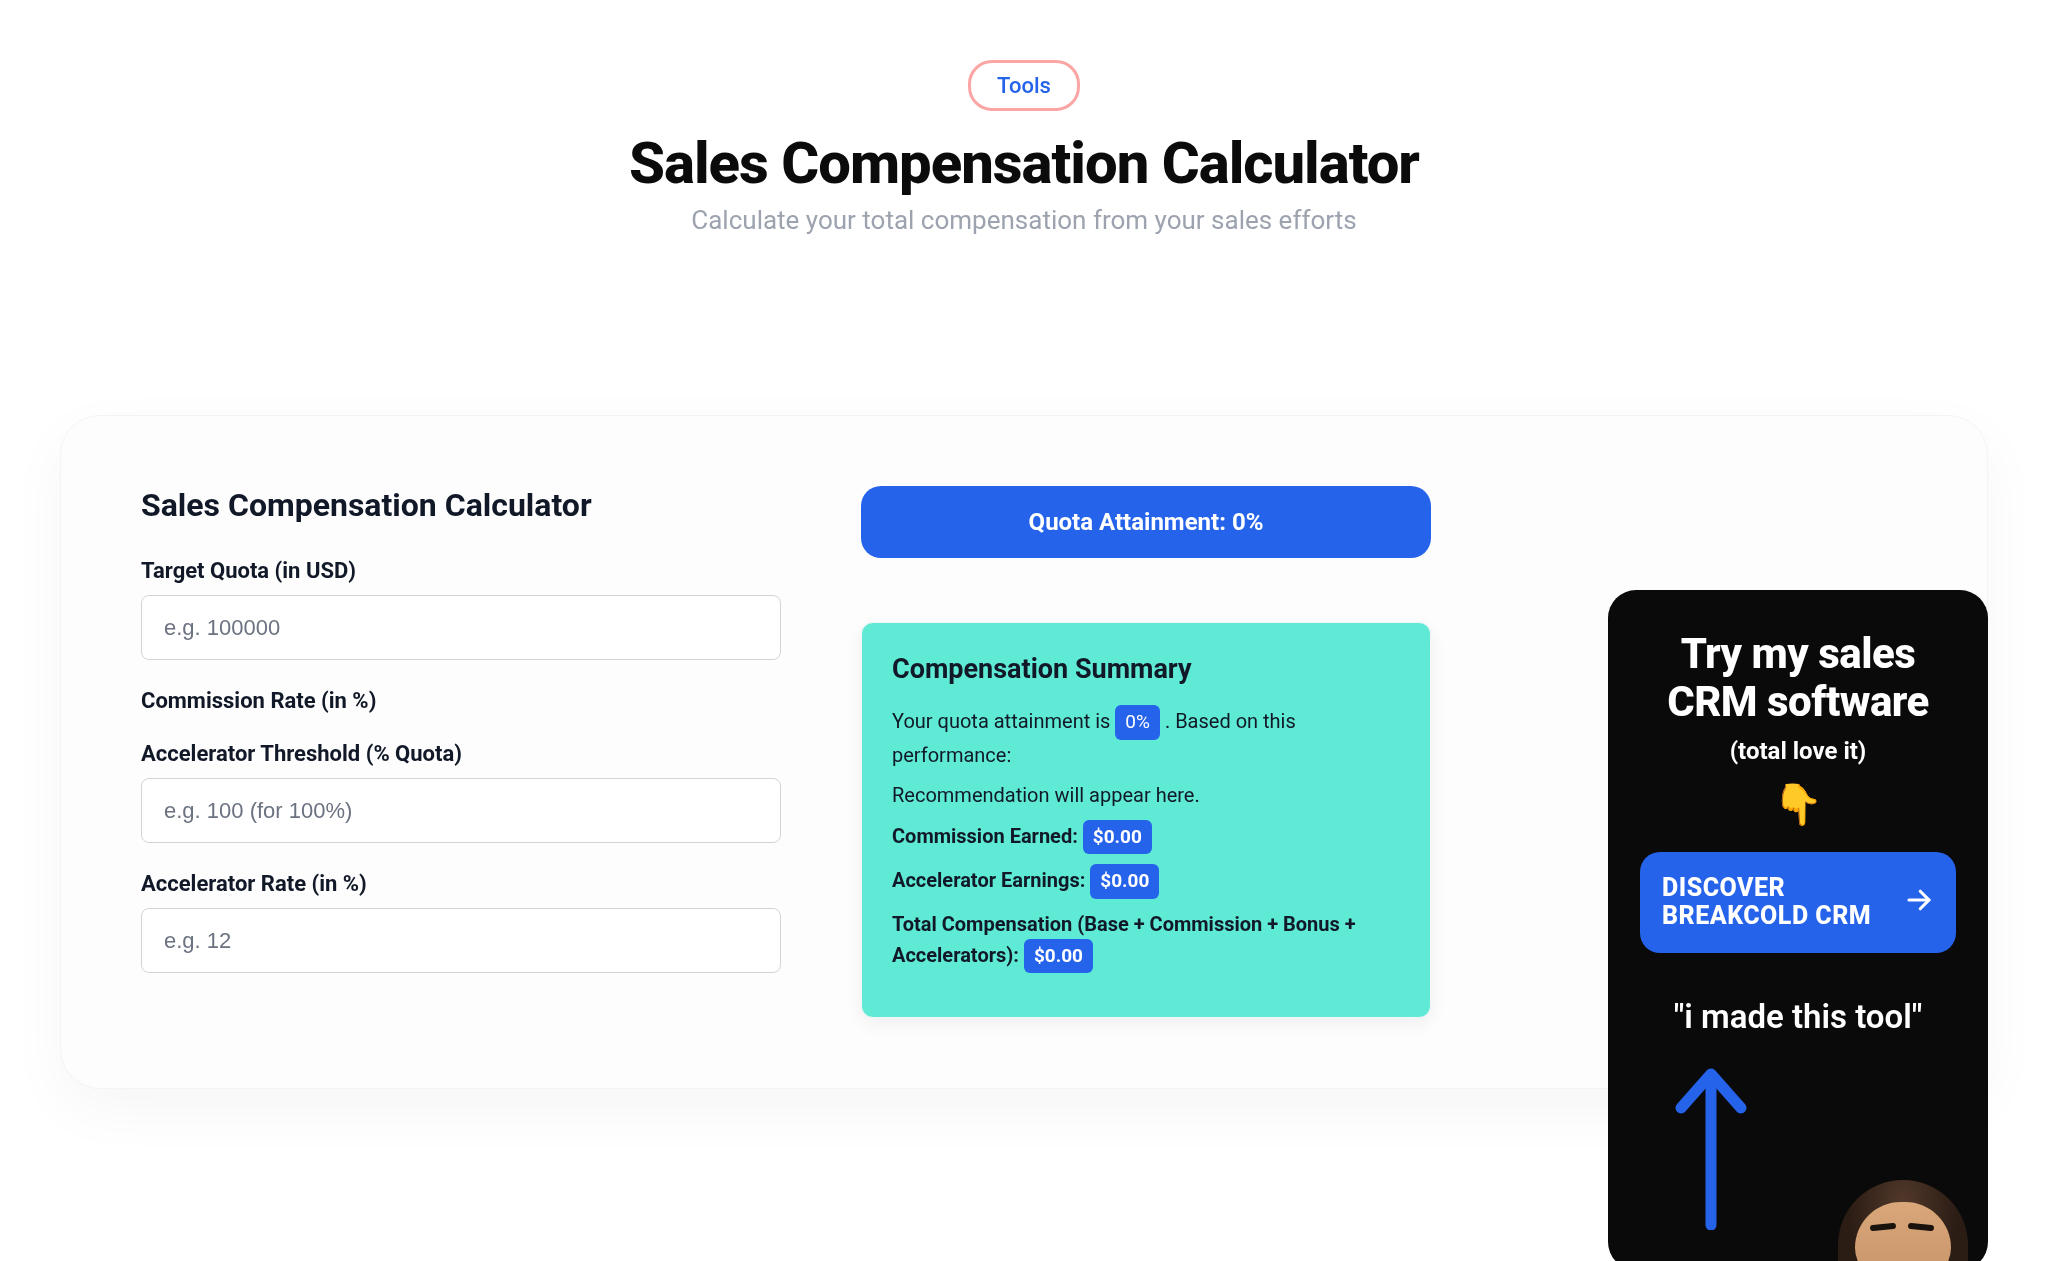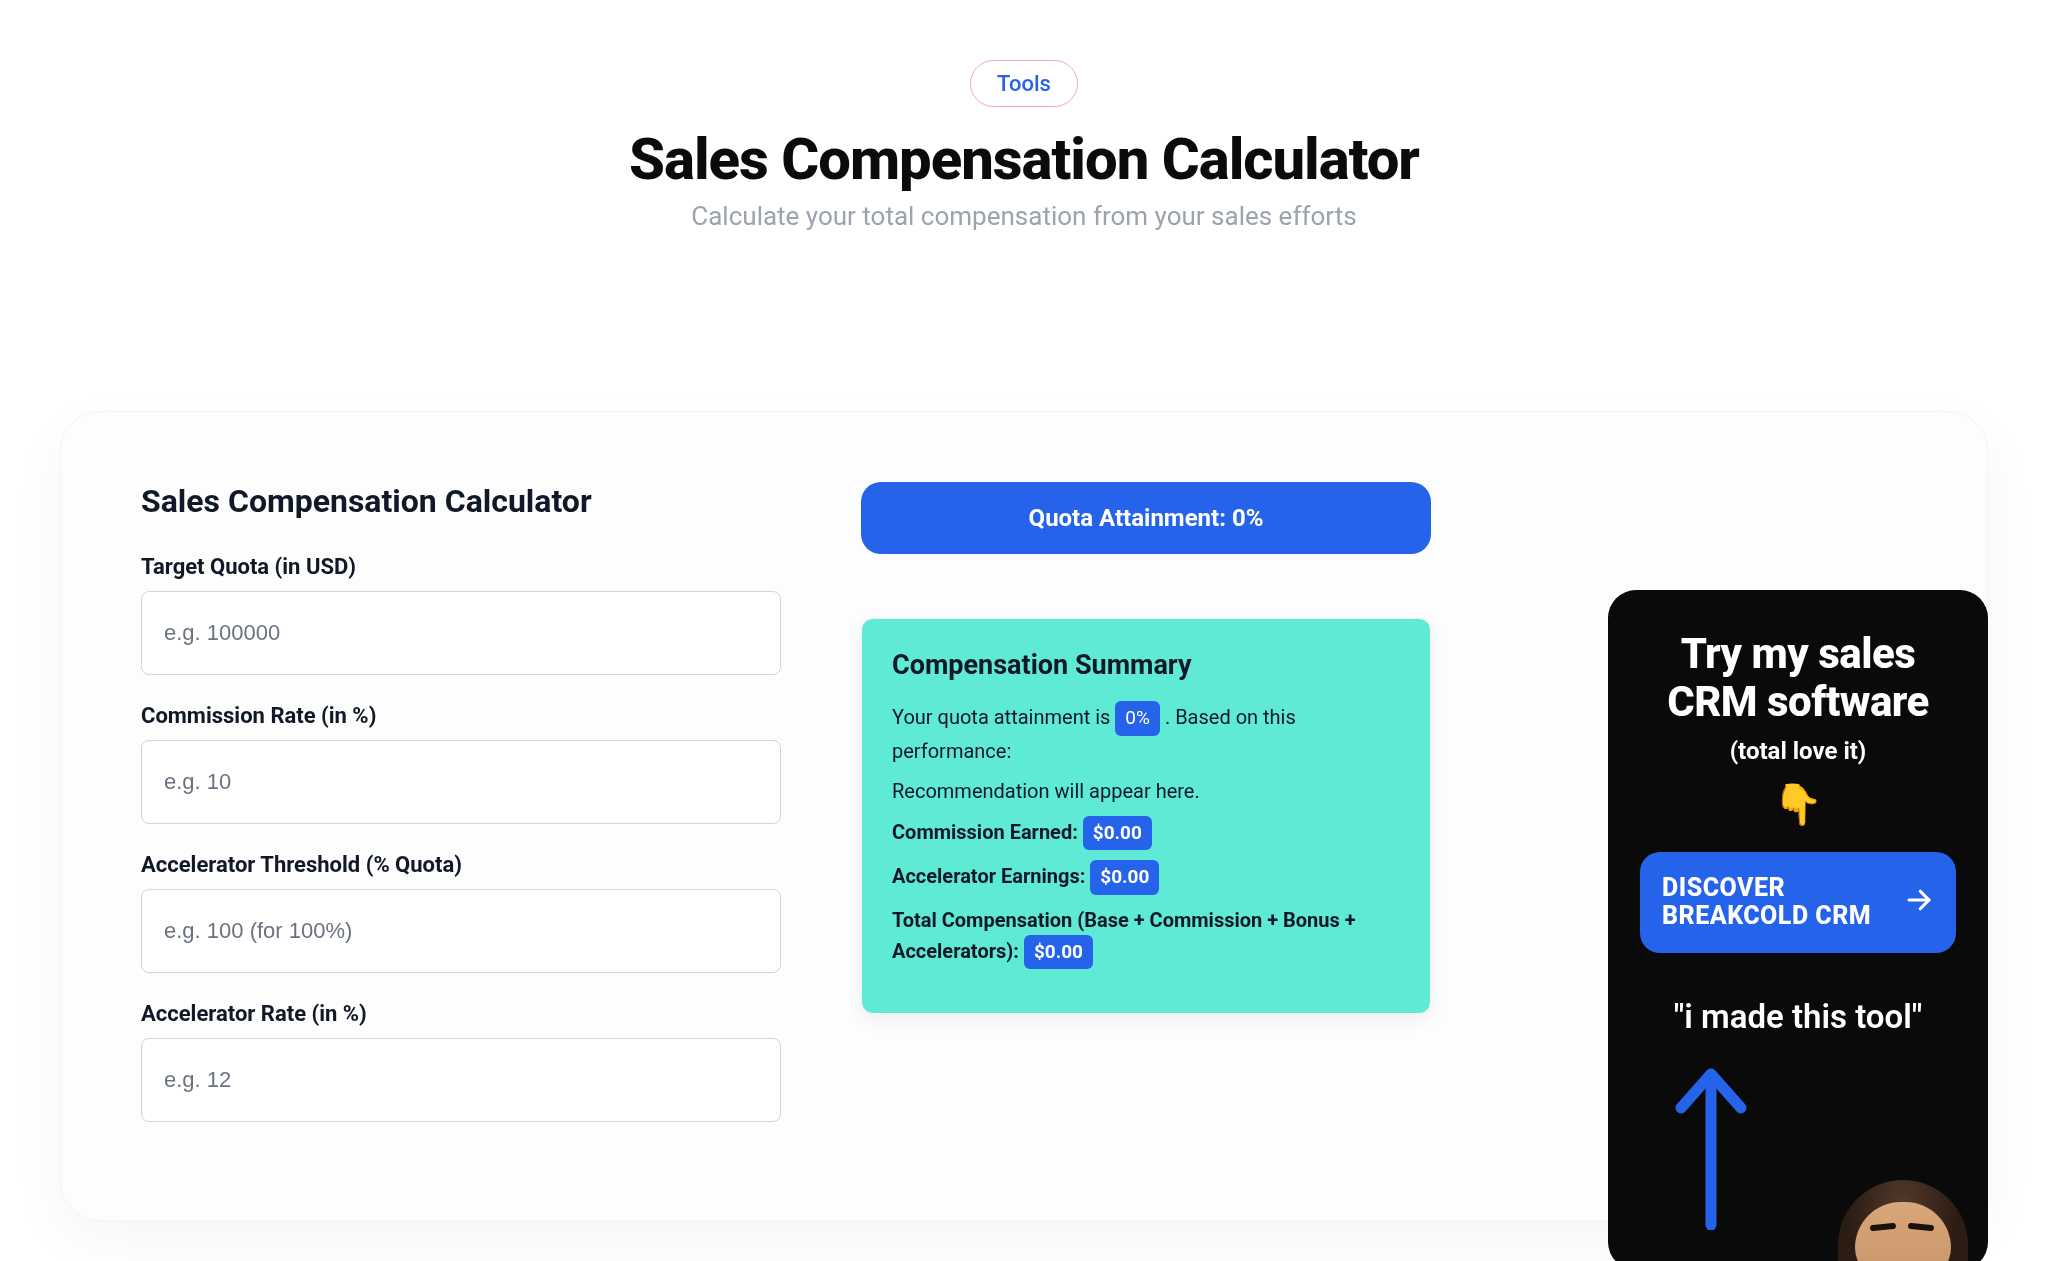--- a/index.html
+++ b/index.html
@@ -17,21 +17,21 @@
       overflow: hidden;
     }
     
     .page-header {
       text-align: center;
       padding-top: 60px;
     }
     
     .tag-pill {
       display: inline-block;
-      border: 1px solid #fca5a5;
+      border: 3px solid #fca5a5;
       border-radius: 24px;
       padding: 10px 26px;
       font-size: 22px;
       color: #2563eb;
       font-weight: 500;
       margin-bottom: 18px;
     }
     
     .page-title {
       font-size: 58px;
@@ -75,21 +75,21 @@
     
     .form-label {
       display: block;
       font-size: 22px;
       font-weight: 700;
       margin-bottom: 12px;
     }
     
     .form-input {
       width: 100%;
-      height: 84px;
+      height: 65px;
       border: 1px solid #d1d5db;
       border-radius: 8px;
       padding: 0 22px;
       font-size: 22px;
       color: #374151;
       background: #ffffff;
     }
     
     .form-input::placeholder {
       color: #6b7280;
@@ -270,21 +270,20 @@
     <div class="form-title">Sales Compensation Calculator</div>
 
     <div class="form-group">
       <label class="form-label">Target Quota (in USD)</label>
       <input class="form-input" type="text" placeholder="e.g. 100000" style="">
     </div>
 
 
     <div class="form-group">
       <label class="form-label">Commission Rate (in %)</label>
-      <input class="form-input" type="text" placeholder="e.g. 10" style="">
     </div>
 
     <div class="form-group">
       <label class="form-label">Accelerator Threshold (% Quota)</label>
       <input class="form-input" type="text" placeholder="e.g. 100 (for 100%)" style="">
     </div>
 
     <div class="form-group">
       <label class="form-label">Accelerator Rate (in %)</label>
       <input class="form-input" type="text" placeholder="e.g. 12" style="">

